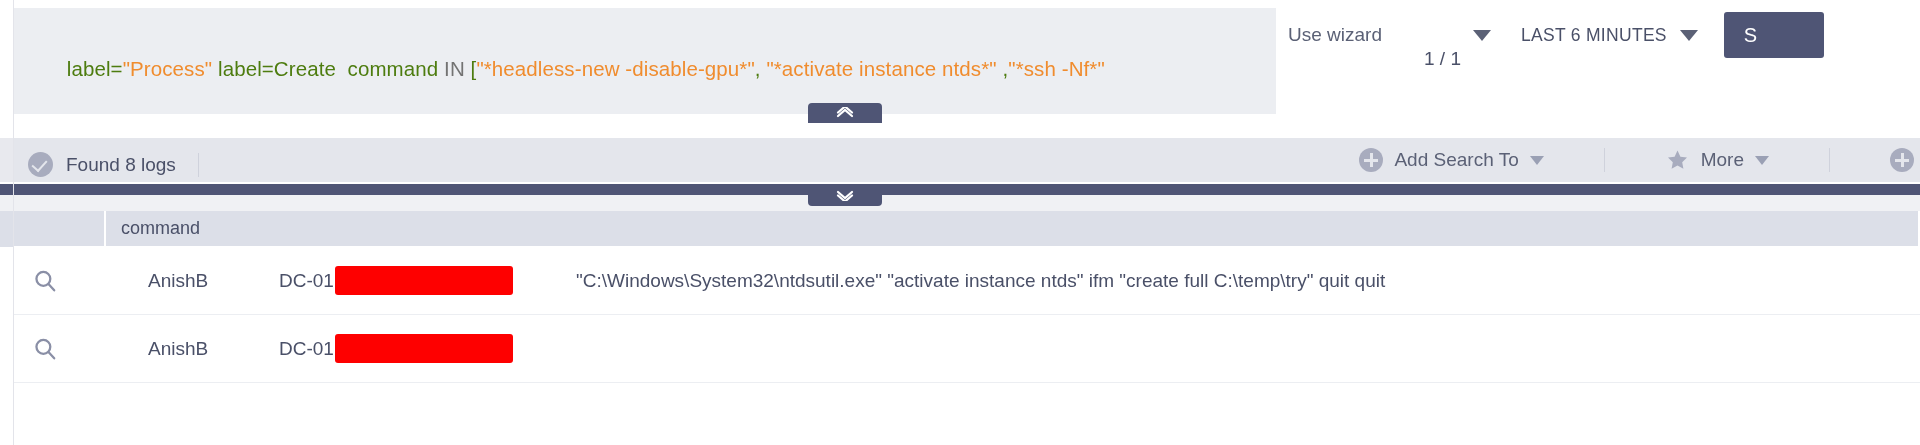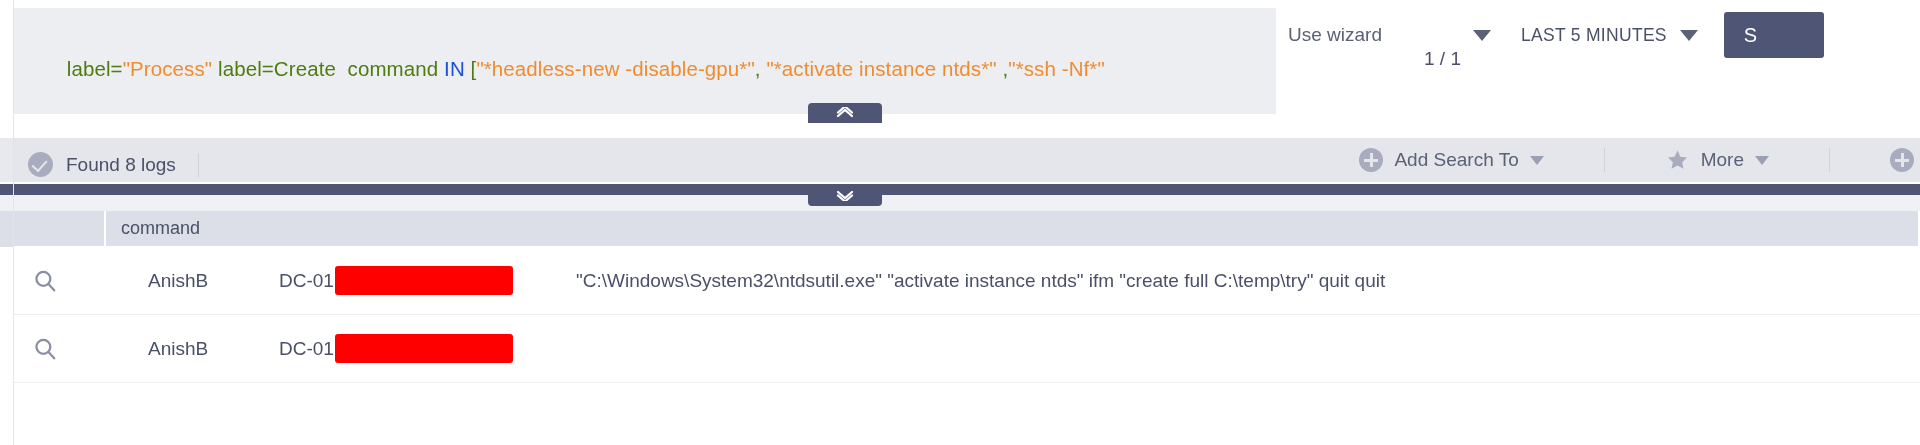--- a/index.html
+++ b/index.html
@@ -29,21 +29,21 @@
     padding:14px 18px 0 18px;
   }
   .query-line {
     font-size:20.5px;
     line-height:31px;
     color:#5b6176;
     white-space:pre;
     letter-spacing:.1px;
   }
   .tok-str   { color:#f08c2e; }
-  .tok-kw    { color:#1d4ed8; }
+  .tok-kw    { color:#737373; }
   .tok-plain { color:#4d7c0f; }
 
   
   .collapse-up {
     position:absolute; left:808px; top:103px;
     width:74px; height:20px;
     background:#4f5575;
     border-radius:4px 4px 0 0;
     display:flex; align-items:center; justify-content:center;
     color:#ffffff; font-size:15px; line-height:1;
@@ -210,21 +210,21 @@
 
   <div class="topright">
     <div class="use-wizard">Use wizard</div>
 
     <div class="pager">
       <span class="pager-label">1 / 1</span>
       <span class="caret-dn"></span>
     </div>
 
     <div class="timerange">
-      <span class="timerange-label">LAST 5 MINUTES</span>
+      <span class="timerange-label">LAST 6 MINUTES</span>
       <span class="caret-dn"></span>
     </div>
 
     <div class="search-btn">S</div>
   </div>
 
   <div class="statusbar">
     <div class="status-left">
       <span class="check-icon"></span>
       <span class="found-text">Found 8 logs</span>

